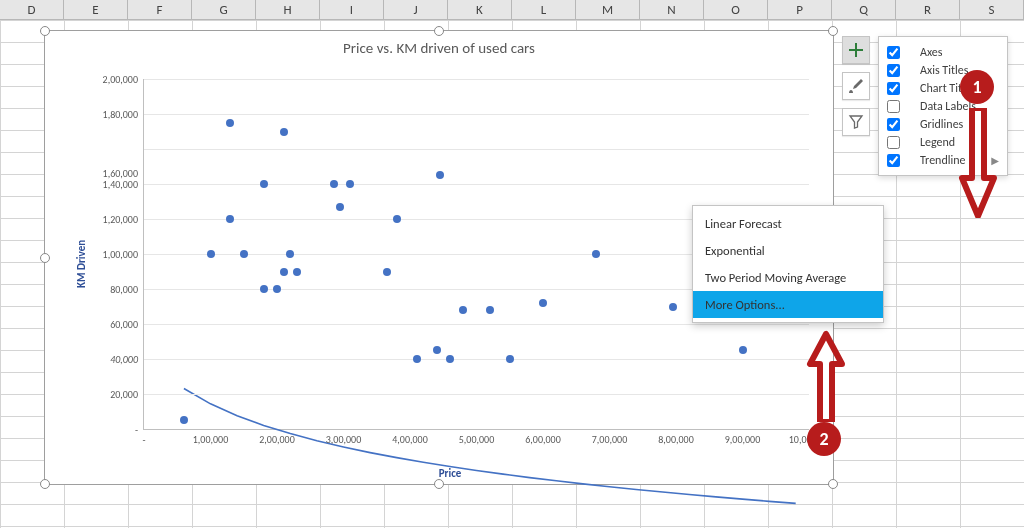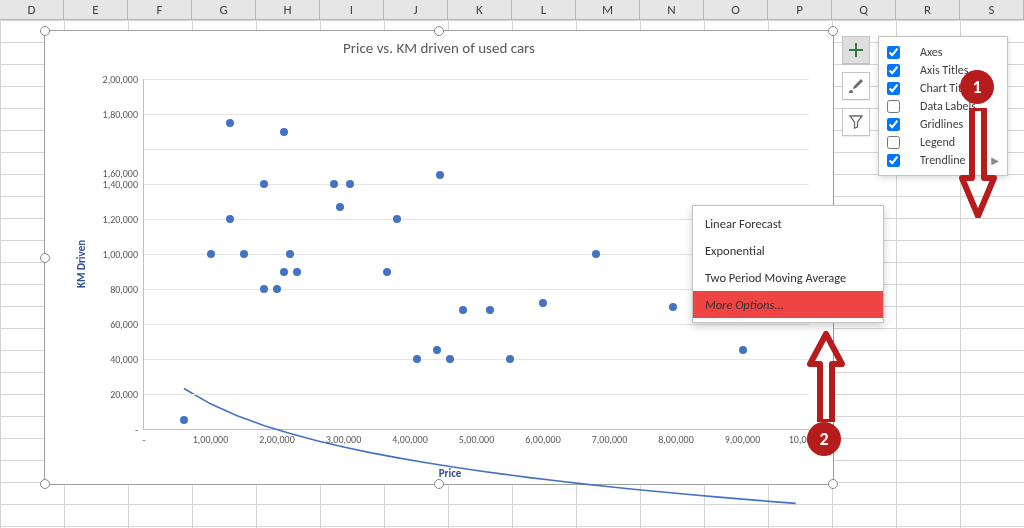--- a/index.html
+++ b/index.html
@@ -223,21 +223,21 @@
     border: 1px solid #c4c4c4;
     box-shadow: 0 3px 8px rgba(0,0,0,0.2);
     padding: 4px 0;
     font-size: 12.5px;
     color: #333;
   }
   .submenu .mi {
     padding: 6px 12px;
     cursor: pointer;
   }
-  .submenu .mi.hover { background: #ef4444; font-style: italic; }
+  .submenu .mi.hover { background: #0ea5e9; }
 
   
   .callout {
     position: absolute;
     width: 34px; height: 34px;
     border-radius: 50%;
     background: #b71c1c;
     color: #fff;
     display: flex;
     align-items: center;
@@ -288,21 +288,21 @@
     <div class="y-axis-title">KM Driven</div>
     <div class="x-axis-title">Price</div>
     <div class="plot-area" id="plot">
       <svg class="trendline" preserveAspectRatio="none" viewBox="0 0 100 100">
         <path id="trendpath" d="M6,46.55 L10,48.85 L14,50.63 L18,52.09 L22,53.32 L26,54.39 L30,55.33 L34,56.18 L38,56.94 L42,57.64 L46,58.28 L50,58.87 L54,59.42 L58,59.94 L62,60.42 L66,60.88 L70,61.31 L74,61.72 L78,62.11 L82,62.48 L86,62.84 L90,63.18 L94,63.51 L98,63.82" vector-effect="non-scaling-stroke"></path>
       </svg>
     <div class="y-tick" style="top: 100%;">-</div>
         <div class="gridline-h" style="top: 90%;"></div>
         <div class="y-tick" style="top: 90%;">20,000</div>
         <div class="gridline-h" style="top: 80%;"></div>
-        <div class="y-tick" style="top: 80%;">40,000</div>
+        <div class="y-tick" style="top: 80%; font-style: italic;">40,000</div>
         <div class="gridline-h" style="top: 70%;"></div>
         <div class="y-tick" style="top: 70%;">60,000</div>
         <div class="gridline-h" style="top: 60%;"></div>
         <div class="y-tick" style="top: 60%;">80,000</div>
         <div class="gridline-h" style="top: 50%;"></div>
         <div class="y-tick" style="top: 50%;">1,00,000</div>
         <div class="gridline-h" style="top: 40%;"></div>
         <div class="y-tick" style="top: 40%;">1,20,000</div>
         <div class="gridline-h" style="top: 30%;"></div>
         <div class="y-tick" style="top: 30%;">1,40,000</div>

